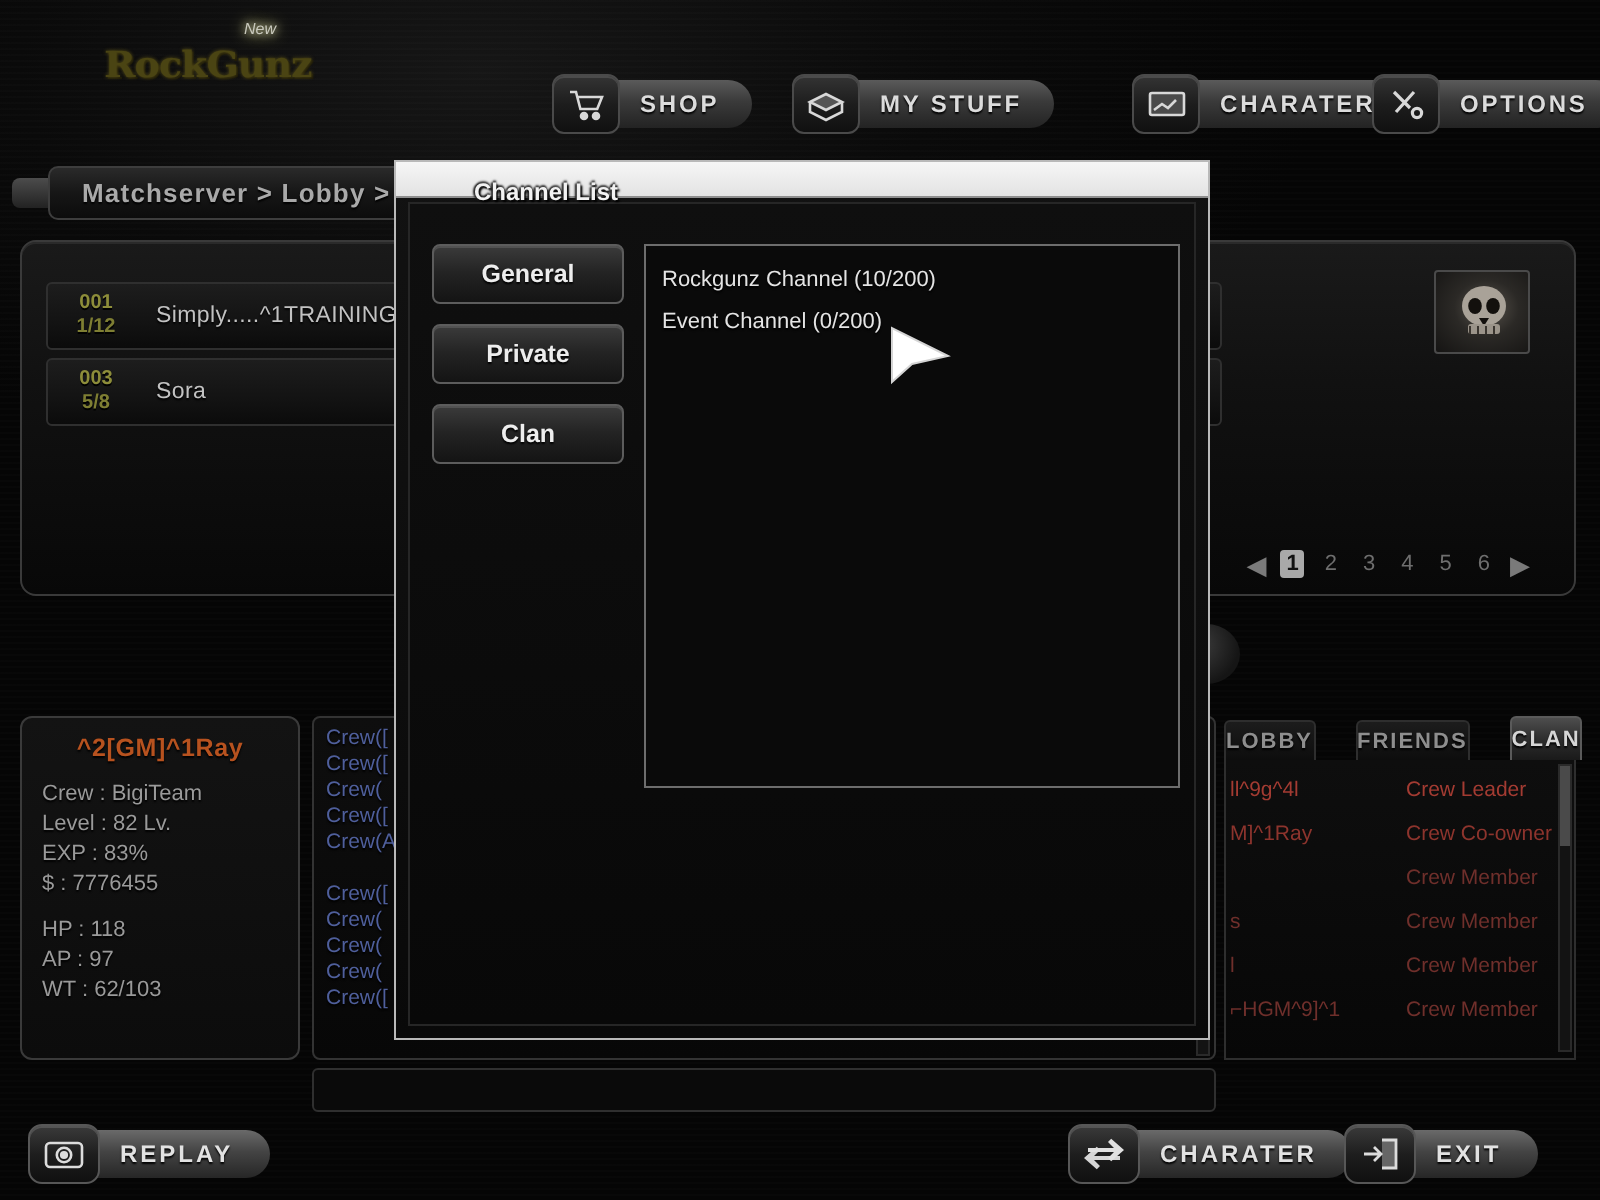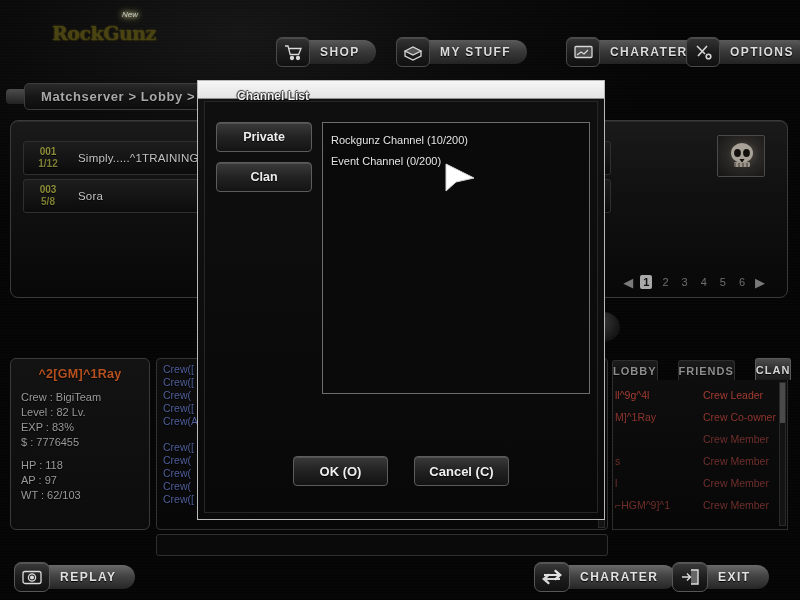--- a/index.html
+++ b/index.html
@@ -465,33 +465,30 @@
       <span class="lbl">Exit</span>
     </div>
   </div>
 
   <div class="modal">
     <div class="modal-titlebar"></div>
     <div class="modal-title">Channel List</div>
     <div class="modal-inner">
 
       <div class="tabcol">
+        <div class="tabbtn">General</div>
         <div class="tabbtn">Private</div>
         <div class="tabbtn">Clan</div>
       </div>
 
       <div class="listbox">
         <div class="listitem">Rockgunz Channel (10/200)</div>
         <div class="listitem">Event Channel (0/200)</div>
       </div>
 
-      <div class="dlgbtnrow">
-        <div class="dlgbtn">OK (O)</div>
-        <div class="dlgbtn">Cancel (C)</div>
-      </div>
     </div>
   </div>
 
   <div class="cursor">
     <svg width="34" height="30" viewBox="0 0 34 30">
       <path d="M2 1 L2 28 L12 19 L30 15 Z" fill="#ffffff" stroke="#d5d5d5" stroke-width="1"></path>
     </svg>
   </div>
 
 </div>

